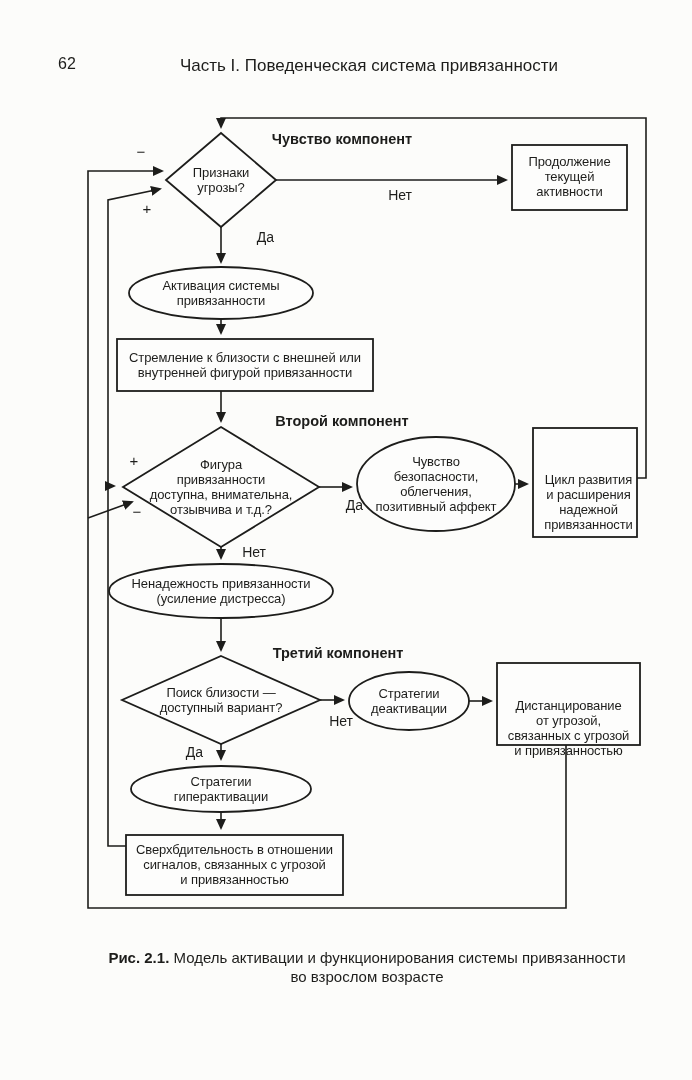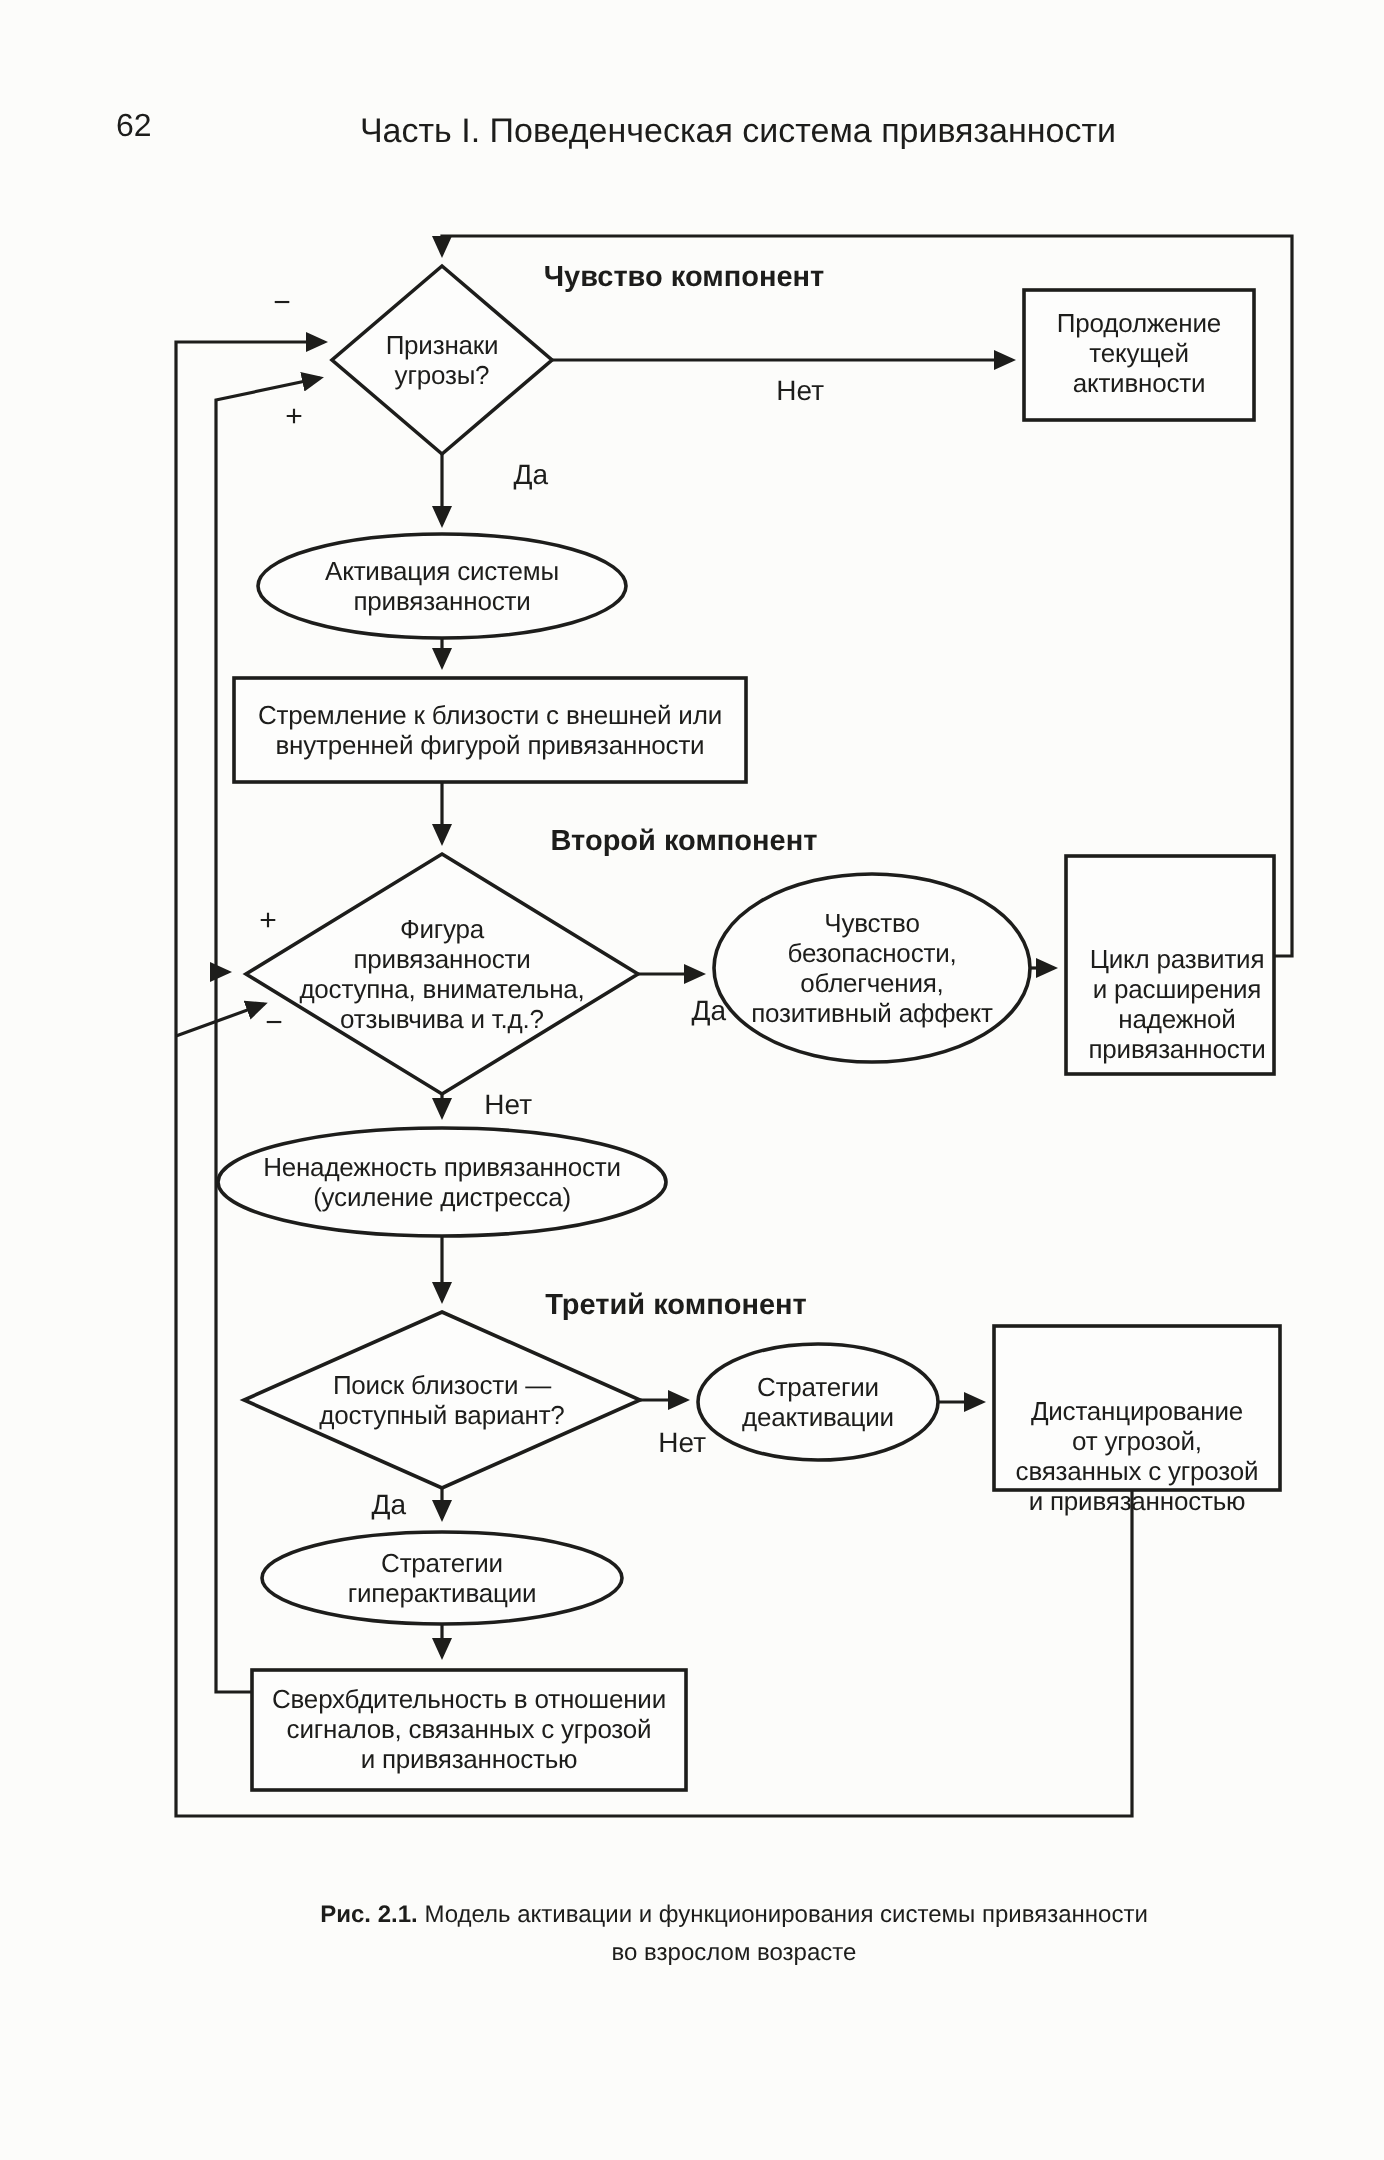--- a/index.html
+++ b/index.html
@@ -18,21 +18,21 @@
     position:absolute; text-align:center; font-size:13px; line-height:15px;
     letter-spacing:-0.1px;
   }
   .lines div{ white-space:nowrap; }
   .lbl{ position:absolute; font-size:14px; line-height:15px; text-align:right; }
   .sign{ position:absolute; font-size:15px; line-height:15px; text-align:center; width:20px; }
   .section{ position:absolute; font-weight:bold; font-size:14.5px; text-align:center; }
   .runhead{ position:absolute; left:119px; top:56px; width:500px; text-align:center; font-size:17px; }
   .pagenum{ position:absolute; left:58px; top:55px; font-size:16px; }
   .caption{ position:absolute; left:96px; top:948px; width:542px; text-align:center;
-            font-size:12px; line-height:19px; }
+            font-size:15px; line-height:19px; }
   .caption b{ font-weight:bold; }
 </style>
 </head>
 <body>
 
 <div class="page">
 
   <span class="pagenum">62</span>
   <span class="runhead">Часть I. Поведенческая система привязанности</span>
 

